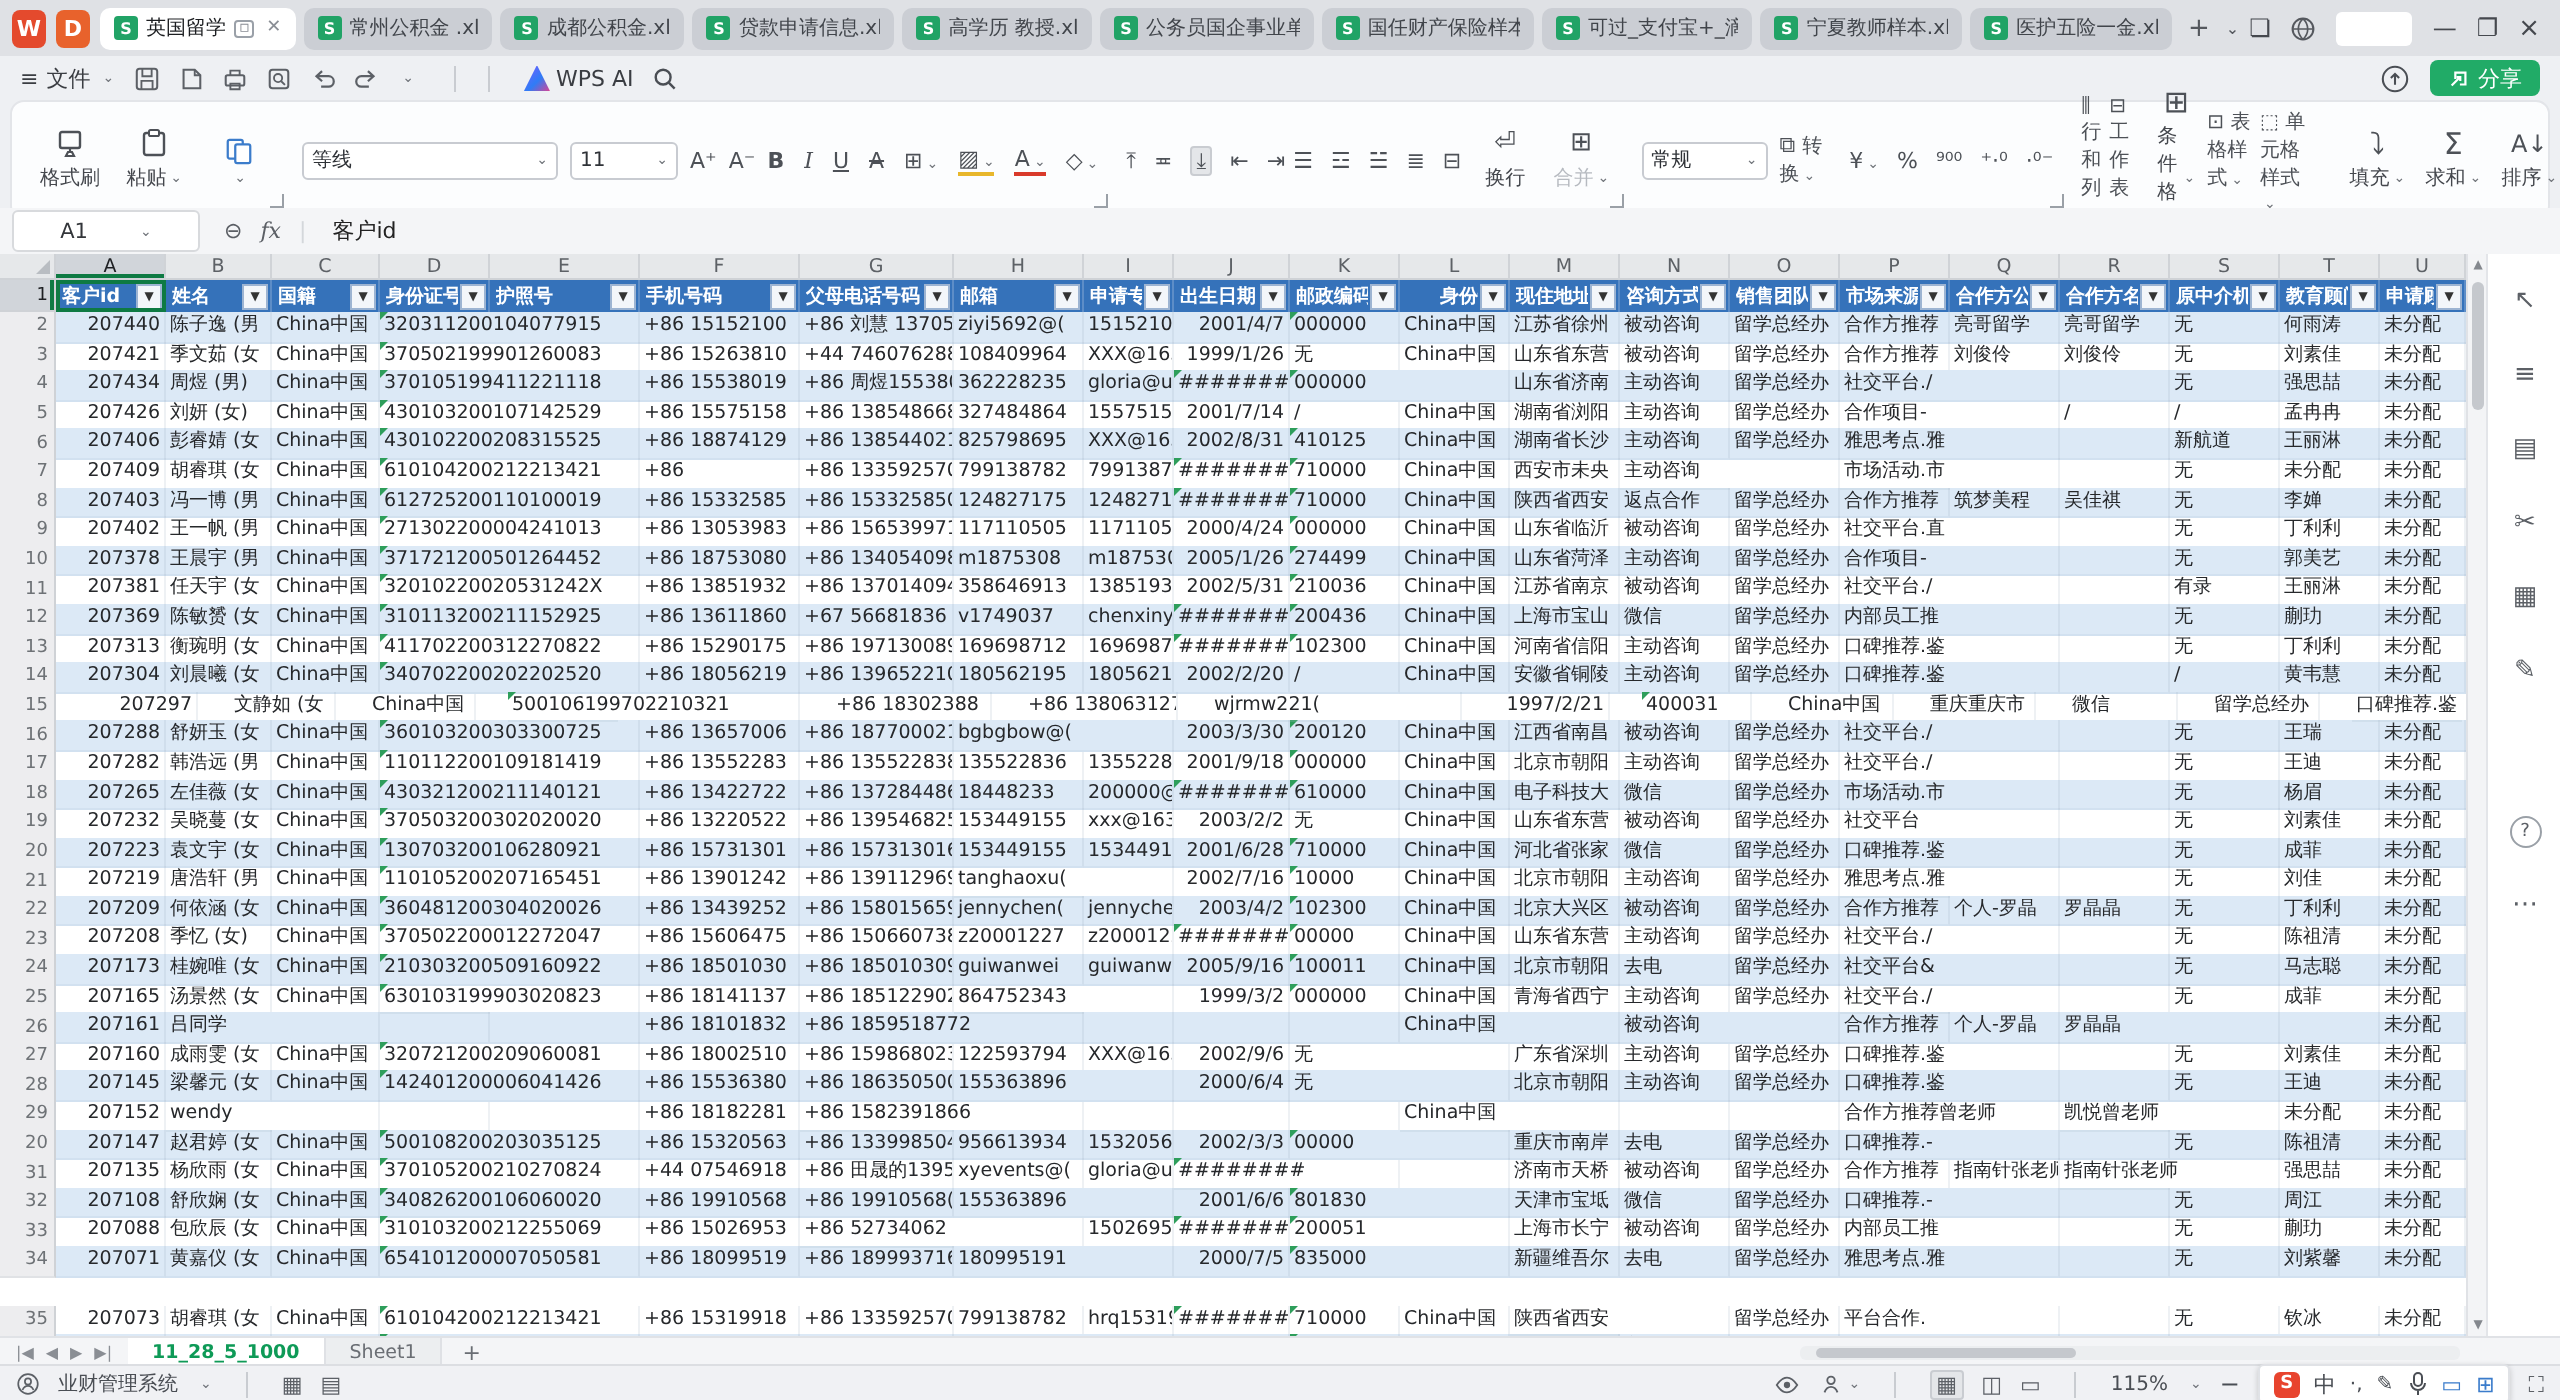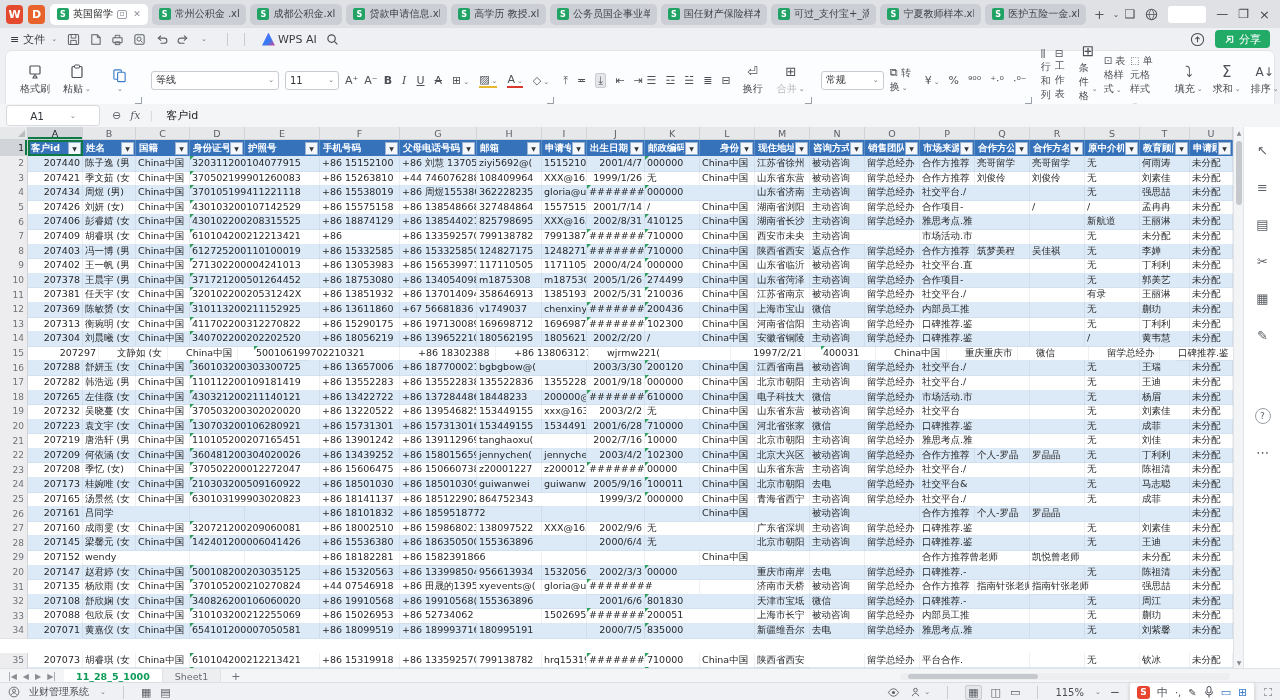--- a/index.html
+++ b/index.html
@@ -1136,21 +1136,21 @@
     </div>
     <div class="grow drow" style="grid-template-columns: 28px 55px 53px 54px 55px 75px 80px 77px 65px 45px 58px 55px 55px 55px 55px 55px 55px 55px 55px 55px 50px 43px;">
       <div class="rn">27</div>
       <div class="cell r">207160</div>
       <div class="cell">成雨雯 (女</div>
       <div class="cell">China中国</div>
       <div class="cell ovf"><i class="tri"></i>320721200209060081</div>
       <div class="cell"></div>
       <div class="cell">+86 18002510</div>
       <div class="cell">+86 1598680231</div>
-      <div class="cell">138097522</div>
+      <div class="cell">122593794</div>
       <div class="cell">XXX@163.(</div>
       <div class="cell r">2002/9/6</div>
       <div class="cell ovf">无</div>
       <div class="cell"></div>
       <div class="cell">广东省深圳</div>
       <div class="cell">主动咨询</div>
       <div class="cell">留学总经办</div>
       <div class="cell ovf">口碑推荐.鉴</div>
       <div class="cell"></div>
       <div class="cell"></div>

